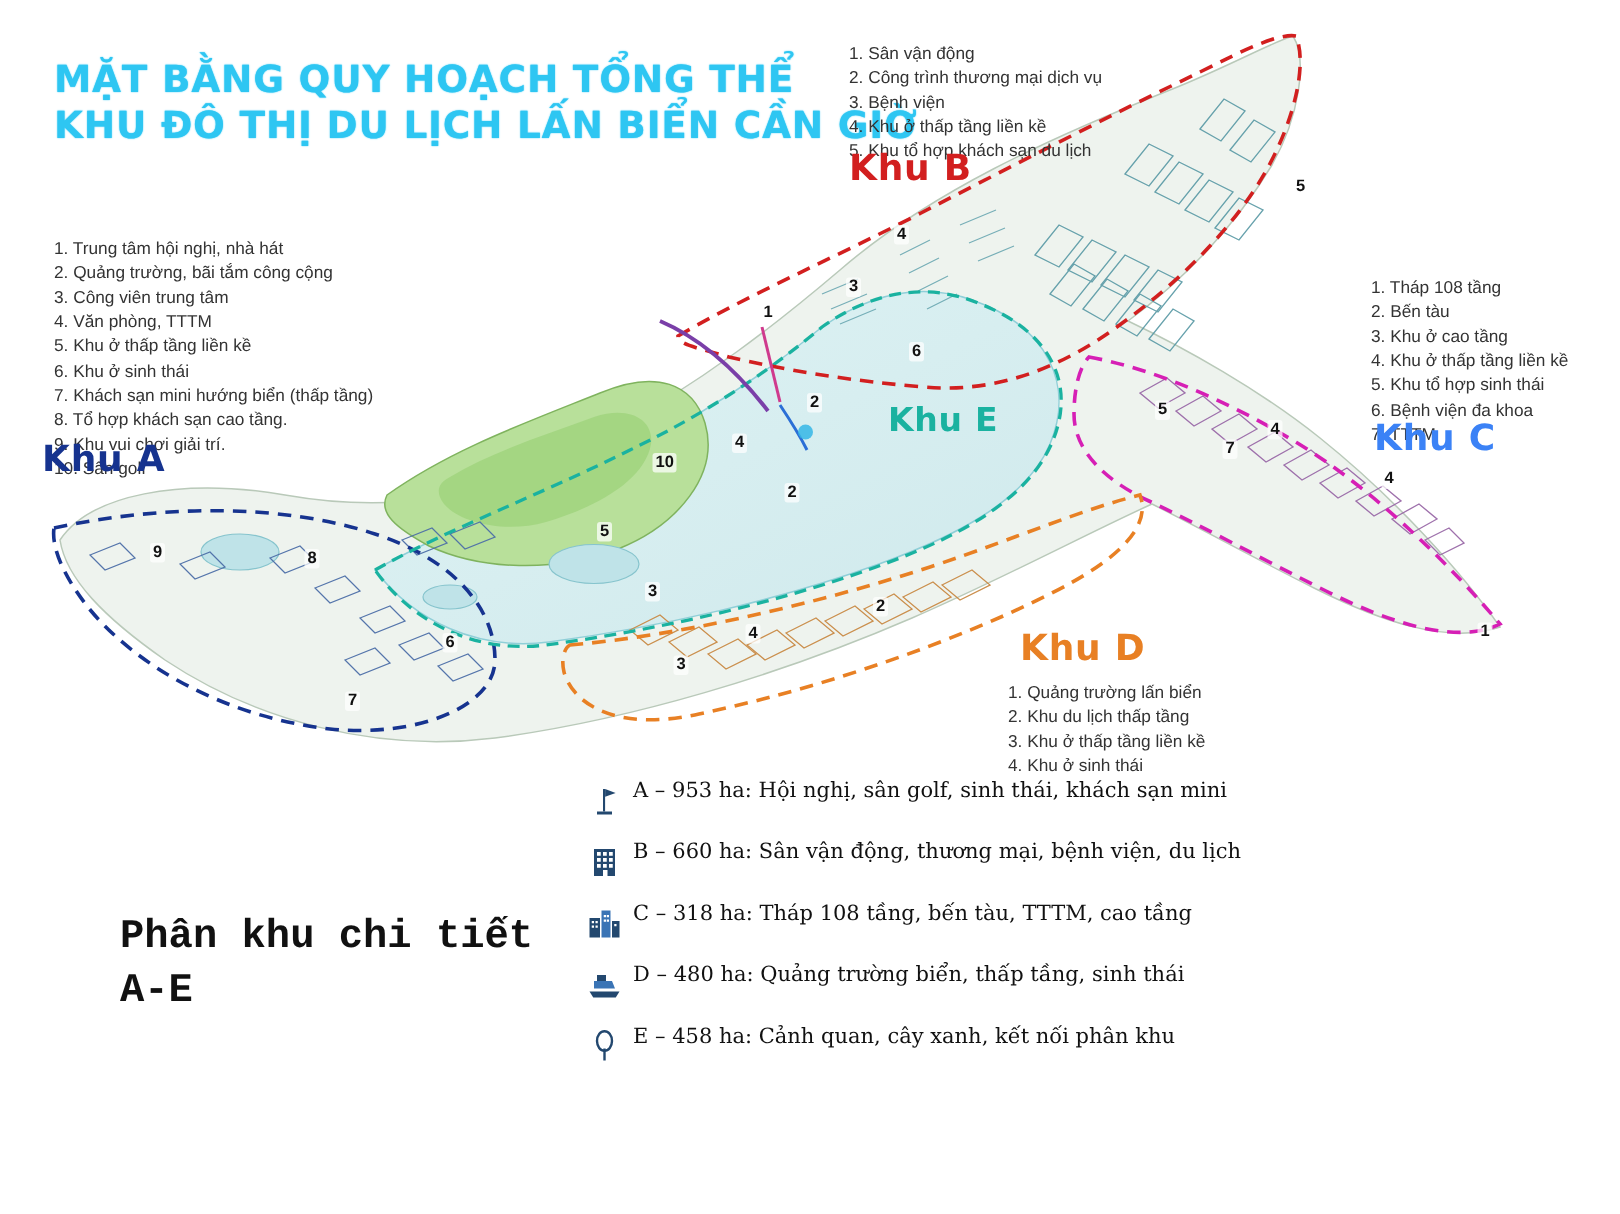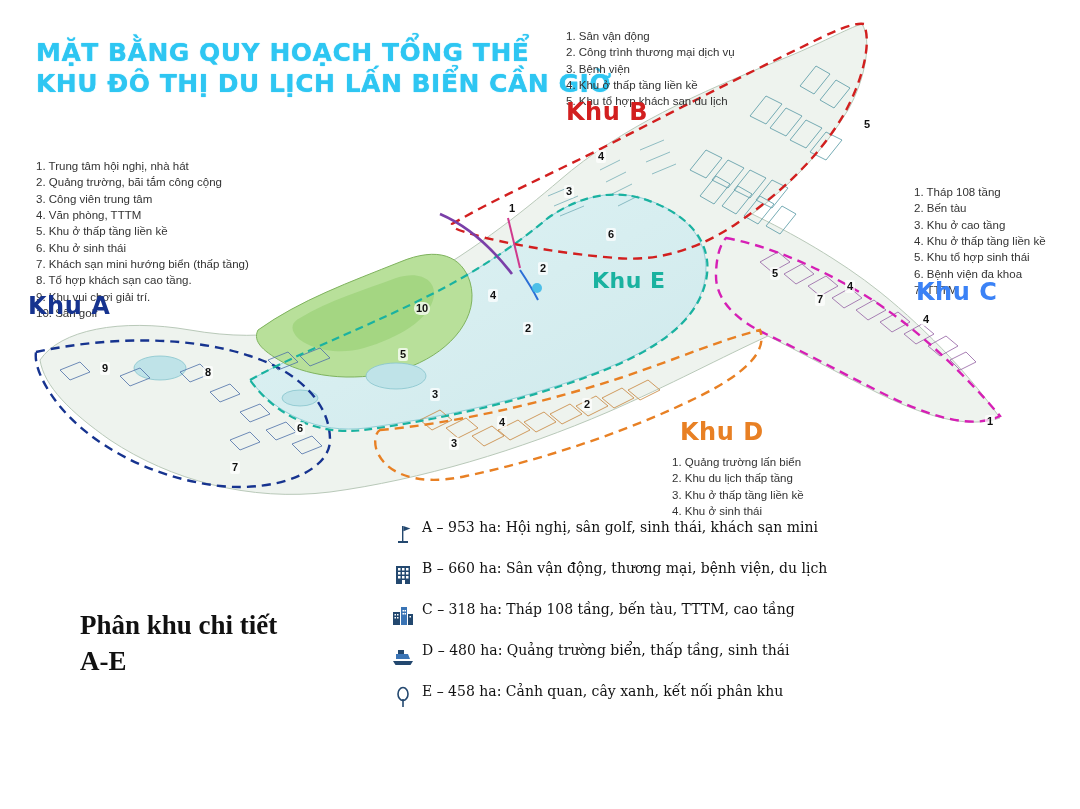--- a/index.html
+++ b/index.html
@@ -80,21 +80,21 @@
     border-radius: 2px;
     padding: 0 2px;
     line-height: 13px;
   }
 
   
   #bottom-heading {
     position: absolute;
     left: 80px;
     top: 608px;
-    font-family: Liberation Serif, serif;
+    font-family: Liberation Mono, monospace;
     font-weight: bold;
     font-size: 27px;
     line-height: 1.32;
     color: #111;
     white-space: pre-line;
   }
 
   #legend-list {
     position: absolute;
     left: 390px;
@@ -286,21 +286,21 @@
 
   <div id="map-markers">
       <div class="num" style="left: 507px; top: 202px;">1</div>
       <div class="num" style="left: 564px; top: 185px;">3</div>
       <div class="num" style="left: 606px; top: 228px;">6</div>
       <div class="num" style="left: 596px; top: 150px;">4</div>
       <div class="num" style="left: 862px; top: 118px;">5</div>
       <div class="num" style="left: 538px; top: 262px;">2</div>
       <div class="num" style="left: 523px; top: 322px;">2</div>
       <div class="num" style="left: 488px; top: 289px;">4</div>
-      <div class="num" style="left: 414px; top: 302px; border-radius: 6px;">10</div>
+      <div class="num" style="left: 435px; top: 302px;">10</div>
       <div class="num" style="left: 398px; top: 348px;">5</div>
       <div class="num" style="left: 430px; top: 388px;">3</div>
       <div class="num" style="left: 100px; top: 362px;">9</div>
       <div class="num" style="left: 203px; top: 366px;">8</div>
       <div class="num" style="left: 295px; top: 422px;">6</div>
       <div class="num" style="left: 230px; top: 461px;">7</div>
       <div class="num" style="left: 497px; top: 416px;">4</div>
       <div class="num" style="left: 449px; top: 437px;">3</div>
       <div class="num" style="left: 582px; top: 398px;">2</div>
       <div class="num" style="left: 770px; top: 267px;">5</div>

